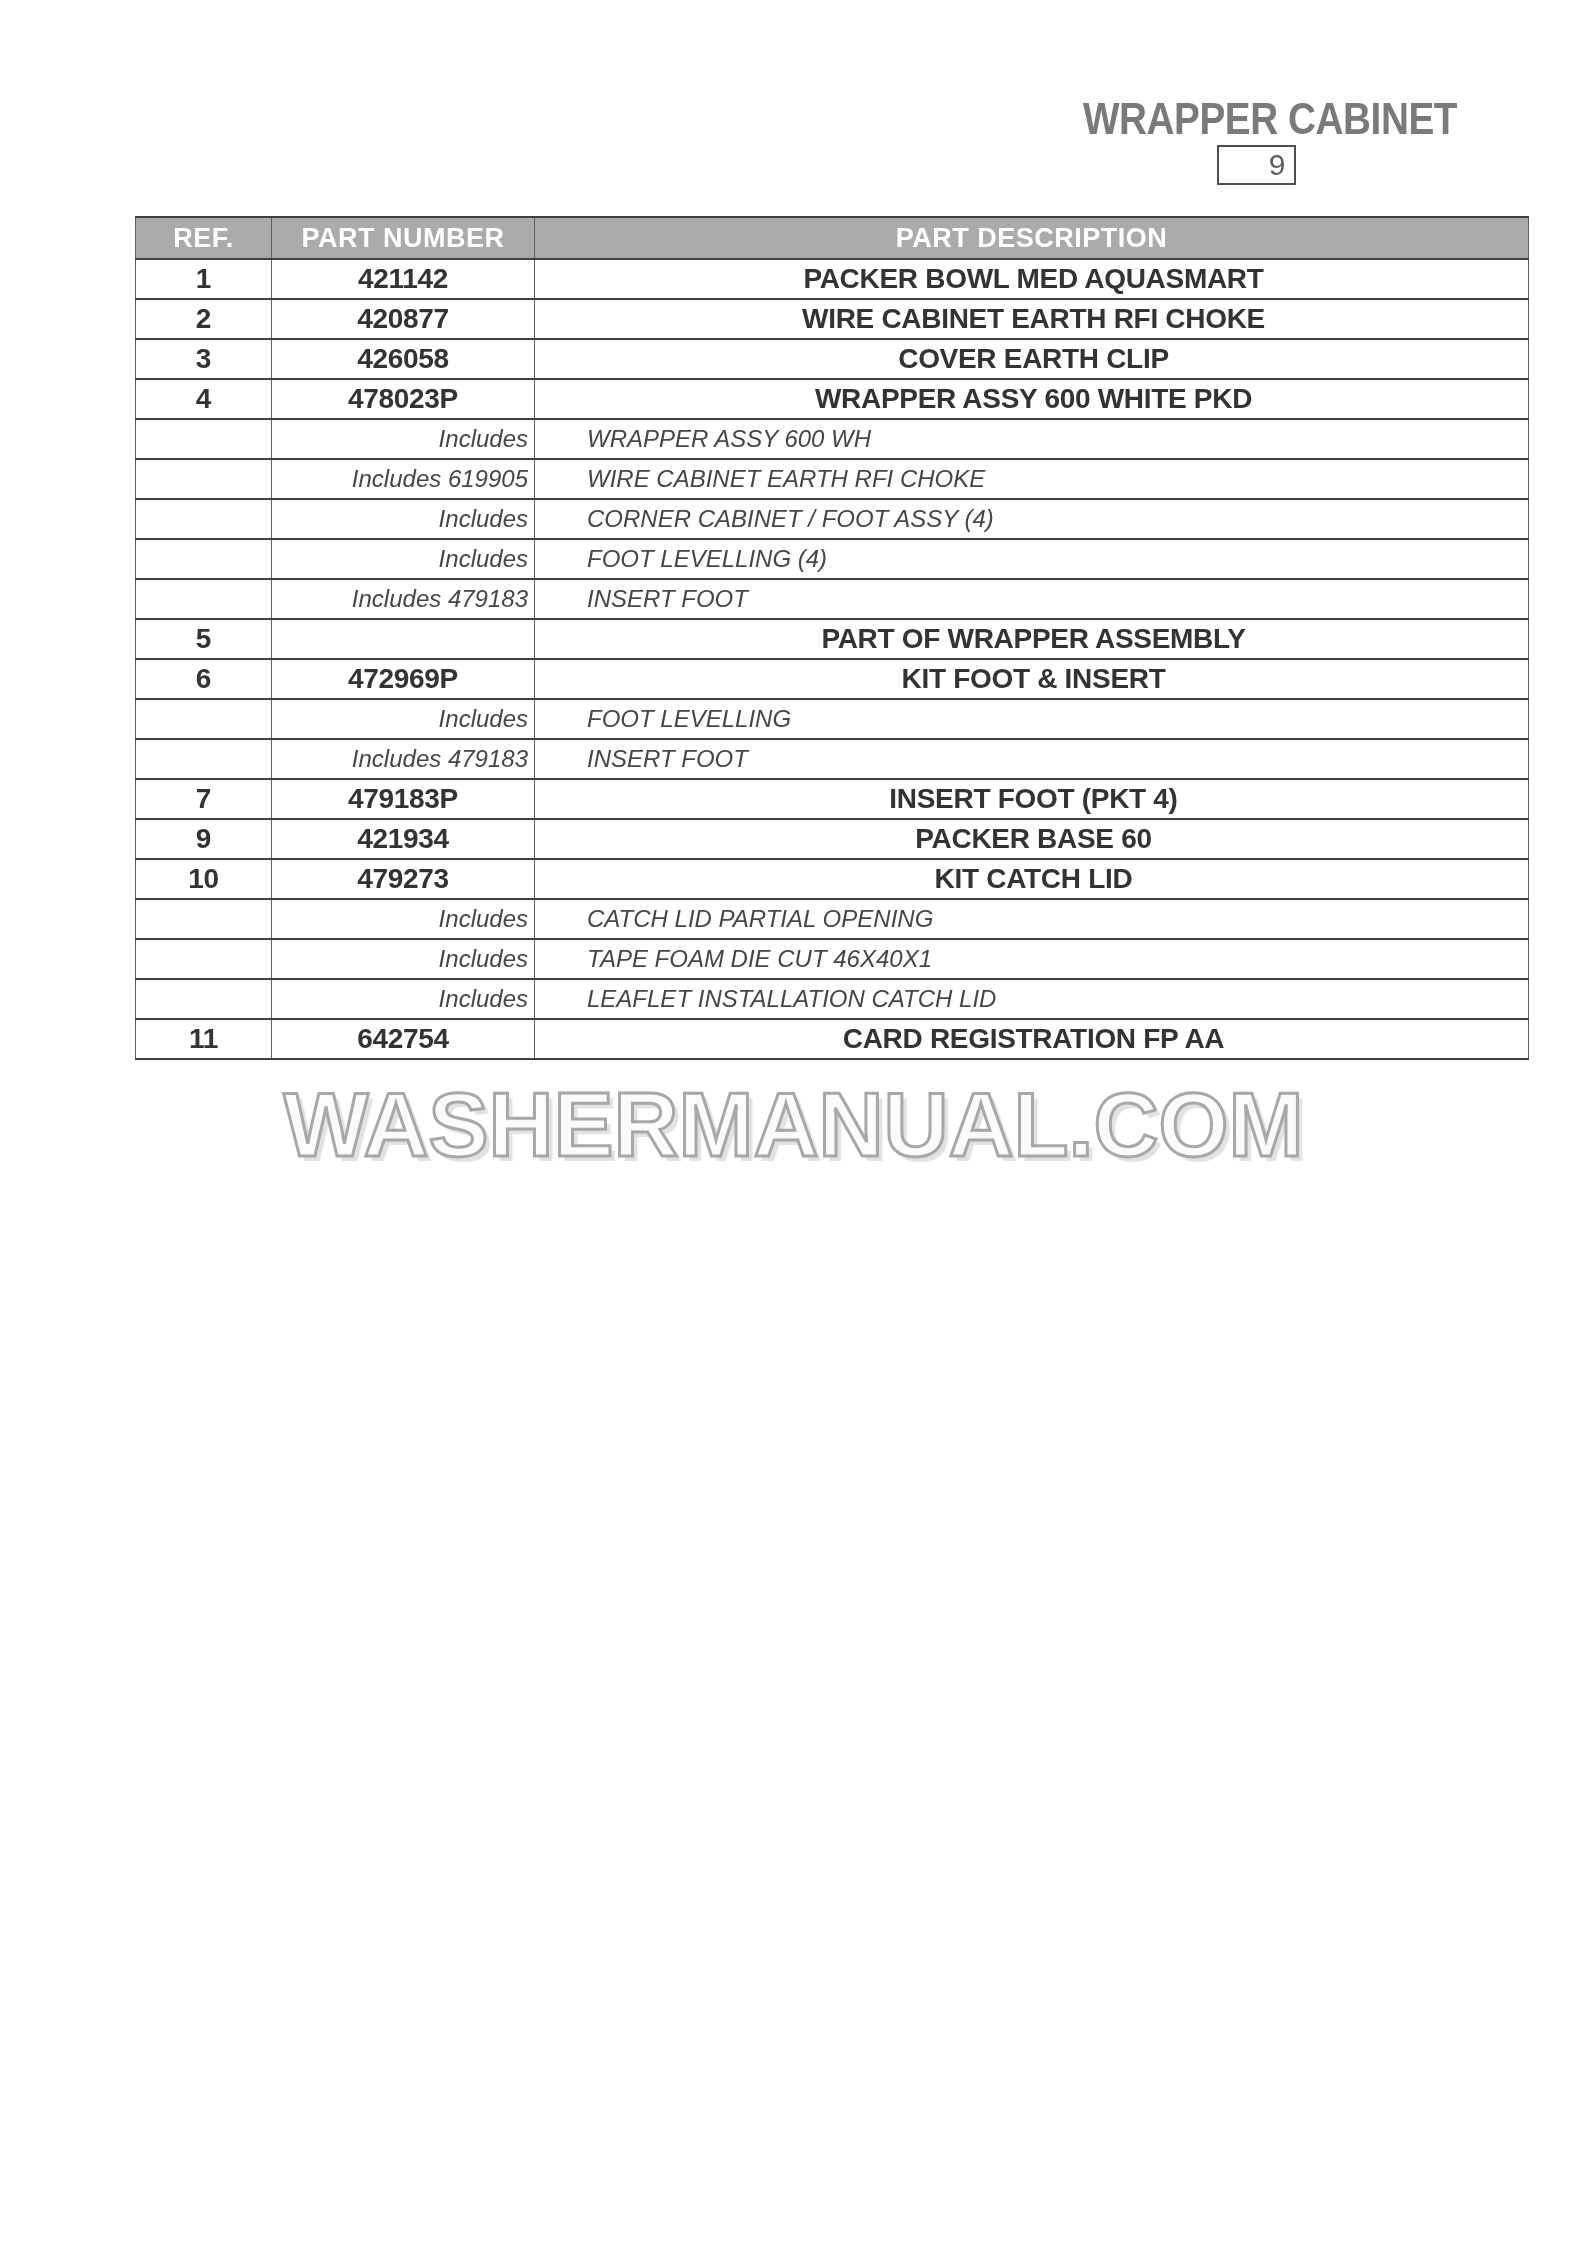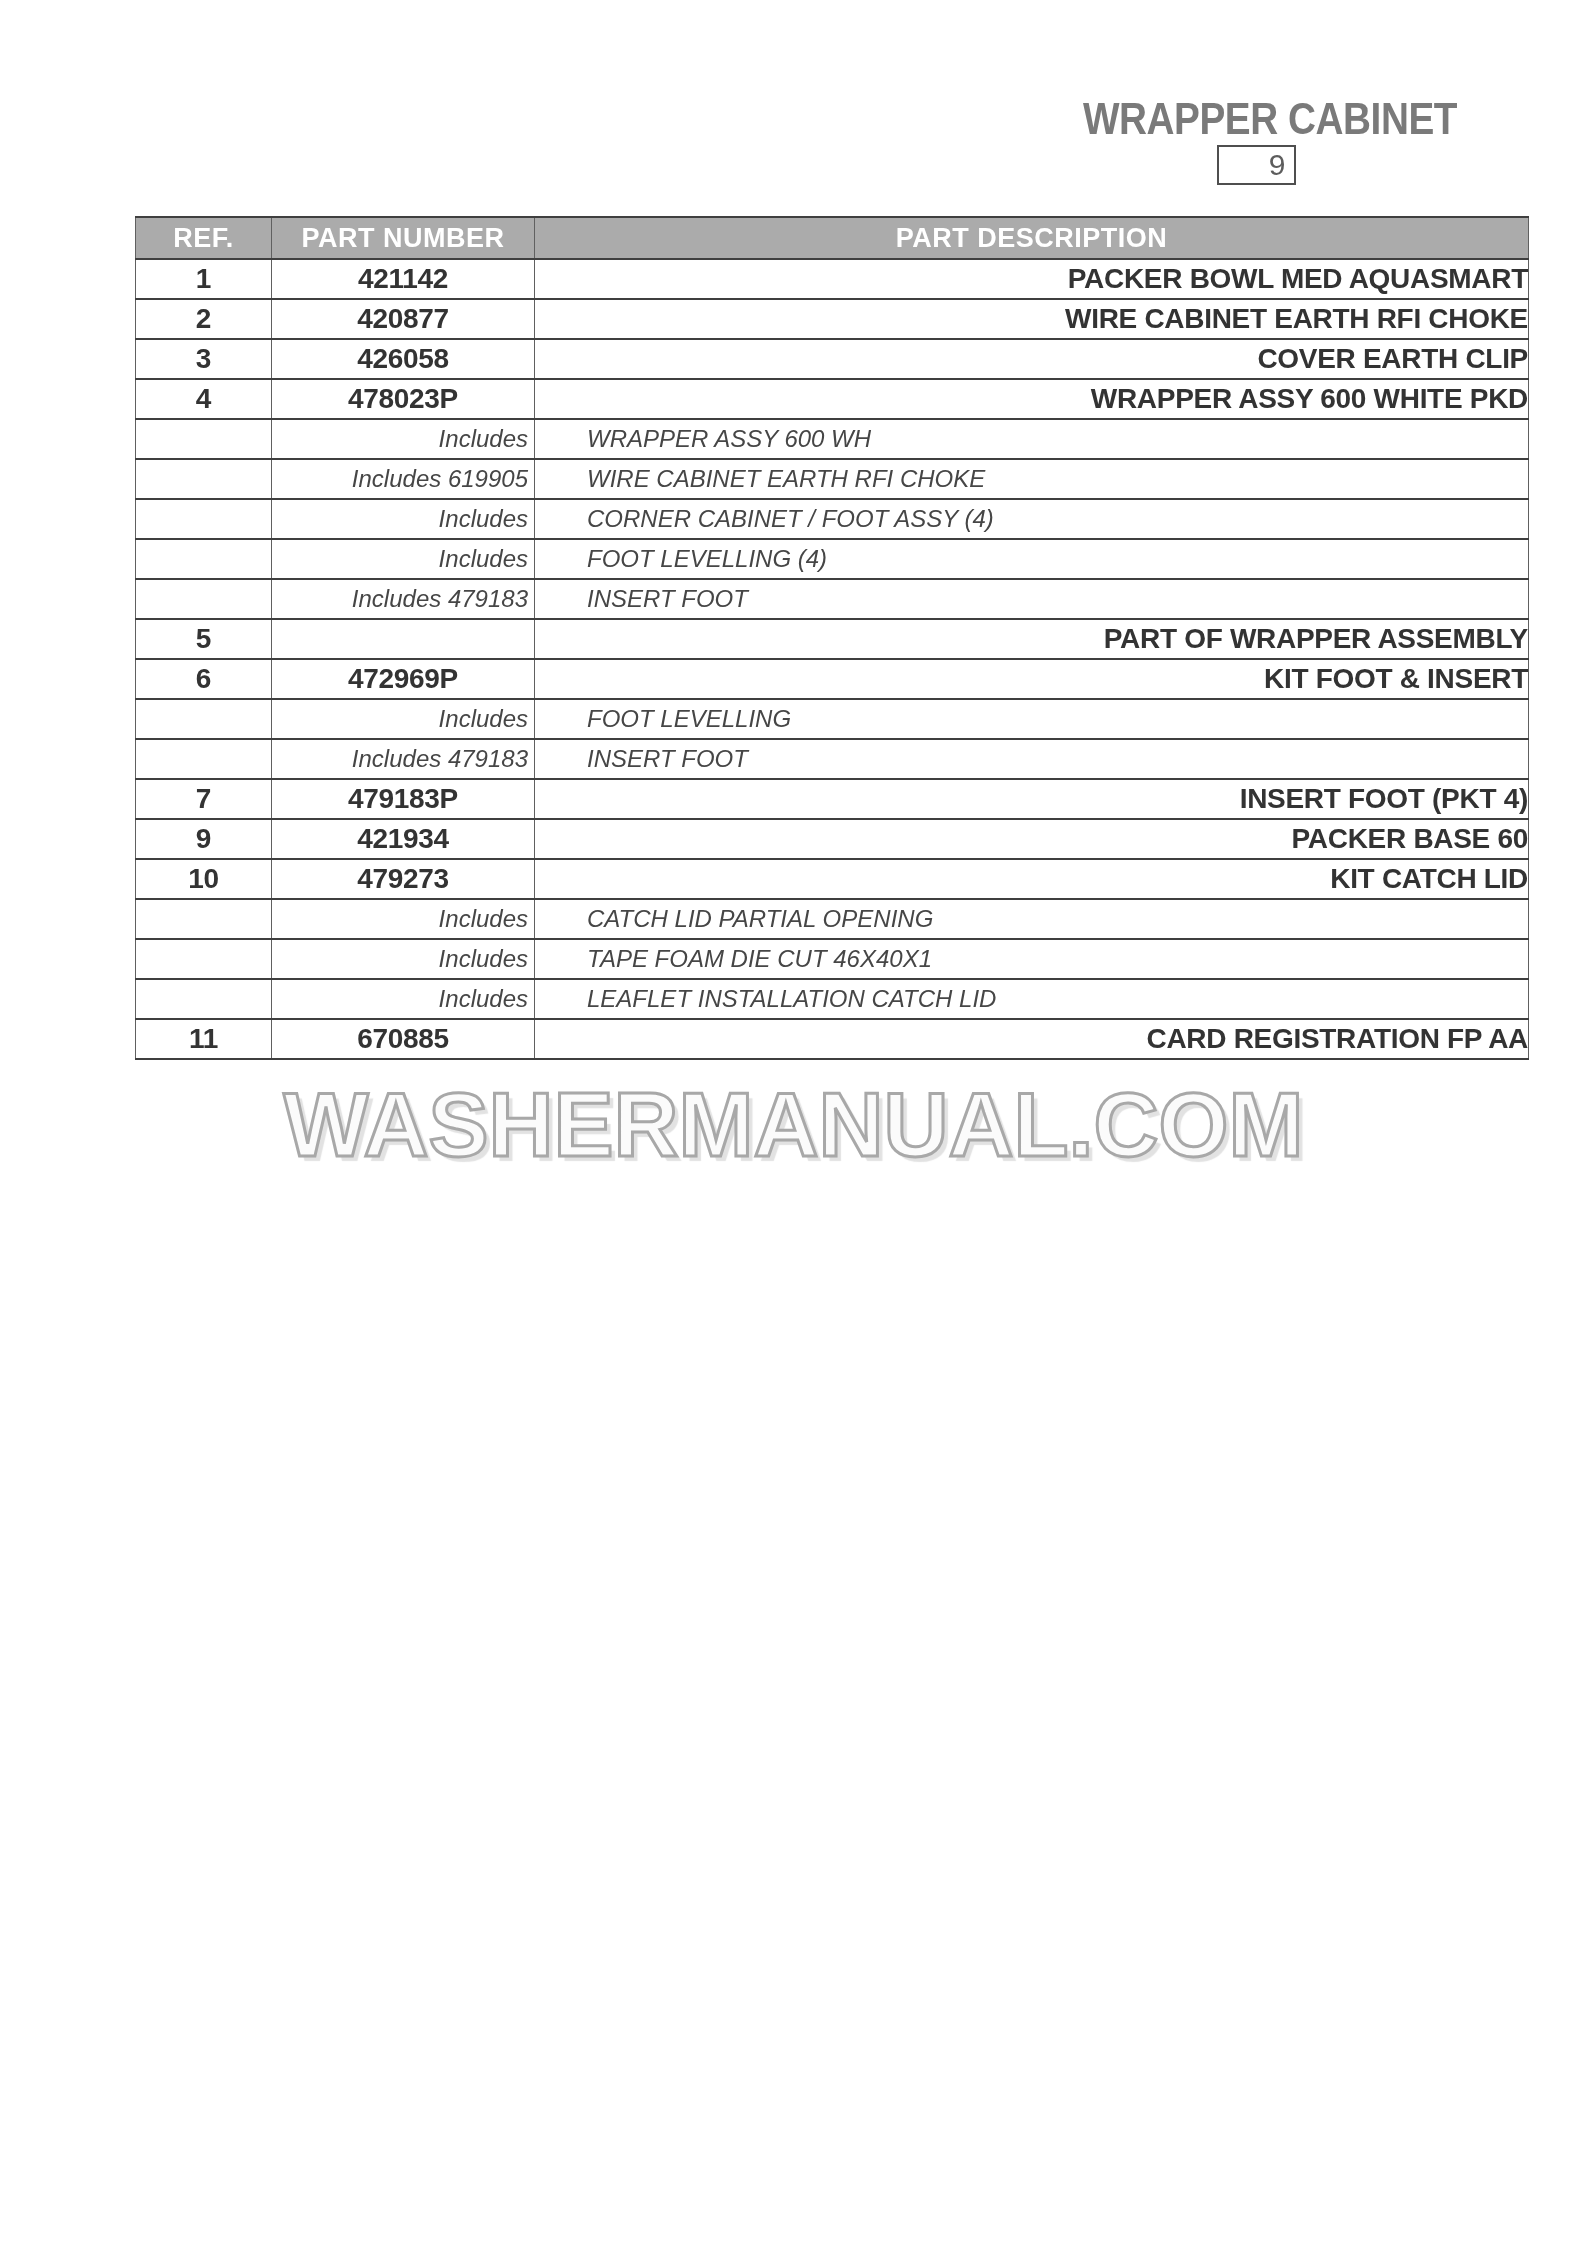--- a/index.html
+++ b/index.html
@@ -105,21 +105,21 @@
   .c-desc { width: 994px; }
 
   tr.row-bold td {
     font-weight: bold;
     font-size: 28px;
     color: var(--body_text);
     letter-spacing: -0.3px;
   }
   tr.row-bold .c-ref  { text-align: center; }
   tr.row-bold .c-part { text-align: center; }
-  tr.row-bold .c-desc { text-align: right; padding-left: 4px; margin-top: 37px; }
+  tr.row-bold .c-desc { text-align: center; padding-left: 4px; margin-top: 37px; }
 
   tr.row-includes td {
     font-style: italic;
     font-weight: normal;
     font-size: 24px;
     color: var(--includes_text);
   }
   tr.row-includes .c-ref  { text-align: center; }
   tr.row-includes .c-part { text-align: right; padding-right: 6px; }
   tr.row-includes .c-desc { text-align: left; padding-left: 52px; }
@@ -237,19 +237,19 @@
           <td class="c-part">Includes</td>
           <td class="c-desc">TAPE FOAM DIE CUT 46X40X1</td>
         </tr>
         <tr class="row-includes">
           <td class="c-ref"></td>
           <td class="c-part">Includes</td>
           <td class="c-desc">LEAFLET INSTALLATION CATCH LID</td>
         </tr>
         <tr class="row-bold">
           <td class="c-ref">11</td>
-          <td class="c-part">670885</td>
+          <td class="c-part">642754</td>
           <td class="c-desc">CARD REGISTRATION FP AA</td>
         </tr>
       </tbody>
   </table>
 
 </div>
 
 </body></html>

